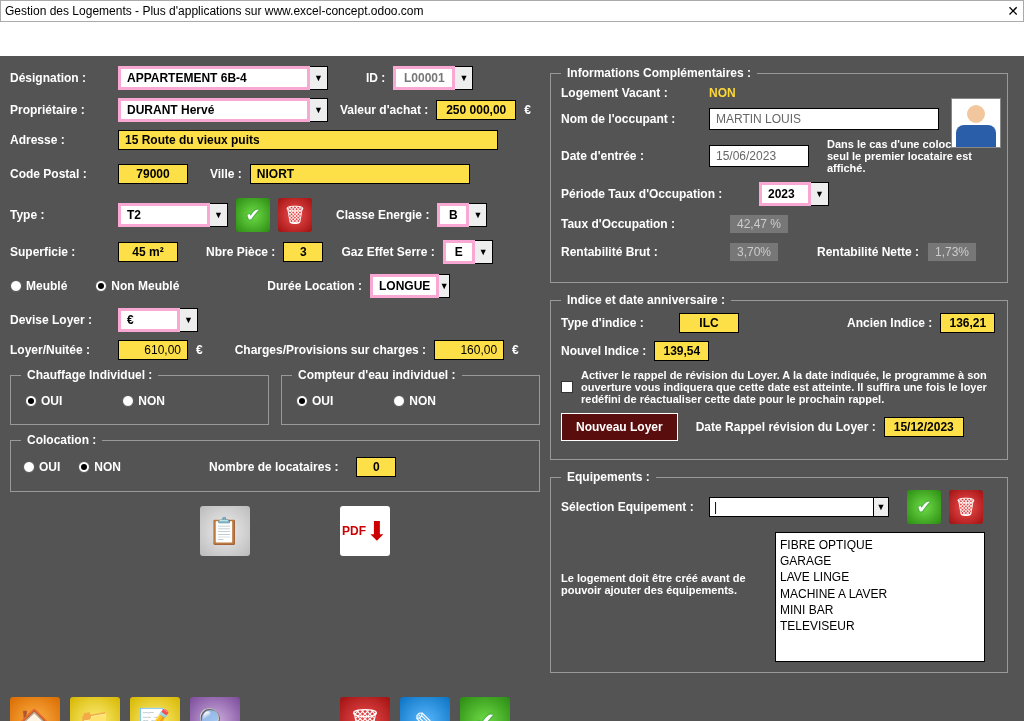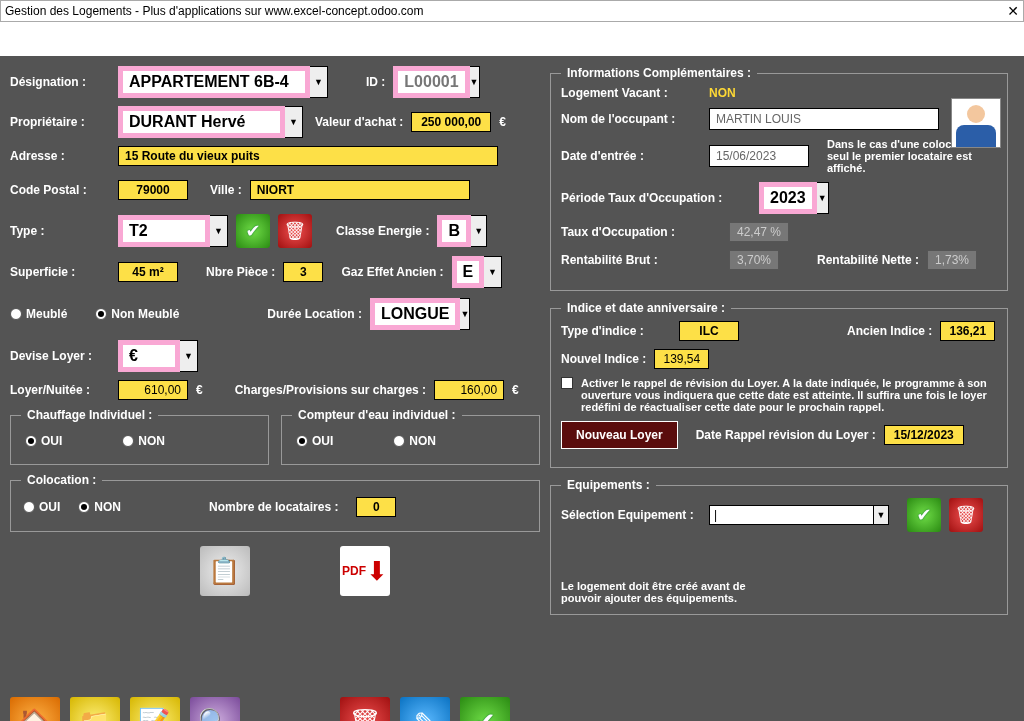--- a/index.html
+++ b/index.html
@@ -4,21 +4,21 @@
 <style>
 * { box-sizing: border-box; font-family: Arial, sans-serif; }
 body { margin: 0; background: #fff; width: 1024px; }
 .titlebar { height: 22px; background: #fff; border: 1px solid #aaa; display: flex; align-items: center; padding: 0 4px; font-size: 12px; justify-content: space-between; }
 .close-x { font-size: 14px; cursor: default; }
 .app { background: #545454; padding: 12px; height: 699px; position: relative; margin-top: 34px; }
 .lbl { color: #fff; font-weight: bold; font-size: 12px; }
 .val-box { background: #fde047; border: 1px solid #000; padding: 2px 6px; font-size: 12px; text-align: center; }
 .val-box.left { text-align: left; font-weight: bold; }
 .combo { display: flex; }
-.combo .cb { background: #fff; border: 5px solid #f9a8d4; padding: 2px 6px; font-weight: bold; font-size: 16px; flex: 1; text-align: left; }
+.combo .cb { background: #fff; border: 3px solid #f9a8d4; padding: 2px 6px; font-weight: bold; font-size: 12px; flex: 1; text-align: left; }
 .combo .arrow { background: #eee; border: 1px solid #000; border-left: none; width: 18px; display: flex; align-items: center; justify-content: center; font-size: 9px; }
 fieldset { border: 1px solid #999; margin: 0; padding: 6px 10px 10px 10px; }
 legend { color: #fff; font-weight: bold; font-size: 12px; padding: 0 6px; }
 .row { display: flex; align-items: center; gap: 8px; margin-bottom: 8px; }
 .radio-wrap { display: flex; align-items: center; color: #fff; font-weight: bold; font-size: 12px; gap: 4px; }
 .radiodot { width: 12px; height: 12px; border-radius: 50%; border: 1px solid #555; background: #fff; display: inline-flex; align-items: center; justify-content: center; }
 .radiodot.on::after { content: ""; width: 6px; height: 6px; border-radius: 50%; background: #000; }
 .ibtn { width: 34px; height: 34px; border: none; border-radius: 3px; display: inline-flex; align-items: center; justify-content: center; font-size: 18px; color: #fff; }
 .ibtn.big { width: 50px; height: 50px; font-size: 26px; }
 .green { background: radial-gradient(#6fdd47,#2a8a12); text-shadow:0 0 2px #063; }
@@ -66,21 +66,21 @@
       </div>
       <span class="lbl" style="margin-left:30px">ID :</span>
       <div class="combo" style="width:80px">
         <div class="cb" style="font-weight:bold;color:#777;text-align:center">L00001</div>
           <div class="arrow">▼</div>
       </div>
     </div>
 
     <div class="row">
       <span class="lbl" style="width:100px">Propriétaire :</span>
-      <div class="combo" style="width:185px">
+      <div class="combo" style="width:210px">
         <div class="cb">DURANT Hervé</div>
           <div class="arrow">▼</div>
       </div>
       <span class="lbl" style="margin-left:4px">Valeur d'achat :</span>
       <div class="val-box" style="width:80px;font-weight:bold">250 000,00</div>
       <span class="lbl">€</span>
     </div>
 
     <div class="row">
       <span class="lbl" style="width:100px">Adresse :</span>
@@ -107,21 +107,21 @@
         <div class="cb" style="text-align:center">B</div>
           <div class="arrow">▼</div>
       </div>
     </div>
 
     <div class="row">
       <span class="lbl" style="width:100px">Superficie :</span>
       <div class="val-box" style="width:60px;font-weight:bold">45 m²</div>
       <span class="lbl" style="margin-left:20px">Nbre Pièce :</span>
       <div class="val-box" style="width:40px;font-weight:bold">3</div>
-      <span class="lbl" style="margin-left:10px">Gaz Effet Ancien :</span>
+      <span class="lbl" style="margin-left:10px">Gaz Effet Serre :</span>
       <div class="combo" style="width:50px">
         <div class="cb" style="text-align:center">E</div>
           <div class="arrow">▼</div>
       </div>
     </div>
 
     <div class="row" style="margin-top:10px">
       <span class="radio-wrap">
           <span class="radiodot"></span>
           <span>Meublé</span>
@@ -250,23 +250,23 @@
     <fieldset style="margin-top:10px">
       <legend>Indice et date anniversaire :</legend>
       <div class="row">
           <span class="lbl" style="width:110px">Type d'indice :</span>
           <div class="val-box" style="width:60px;font-weight:bold">ILC</div>
         <span class="lbl" style="margin-left:100px">Ancien Indice :</span>
           <div class="val-box" style="width:55px;font-weight:bold">136,21</div>
       </div>
       <div class="row" style="">
           <span class="lbl">Nouvel Indice :</span>
-          <div class="val-box" style="width:55px;font-weight:normal">139,54</div>
-        </div>
-      <div class="row" style="align-items:flex-start">
+          <div class="val-box" style="width:55px;font-weight:bold">139,54</div>
+        </div>
+      <div class="row" style="align-items:center">
           <span class="chk"></span>
           <span class="note" style="flex:1">Activer le rappel de révision du Loyer. A la date indiquée, le programme à son ouverture vous indiquera que cette date est atteinte. Il suffira une fois le loyer redéfini de réactualiser cette date pour le prochain rappel.</span>
         </div>
       <div class="row">
           <button class="darkbtn">Nouveau Loyer</button>
         <span class="lbl" style="margin-left:10px">Date Rappel révision du Loyer :</span>
         <div class="val-box" style="width:80px;font-weight:bold">15/12/2023</div>
       </div>
     </fieldset>
 
@@ -276,20 +276,28 @@
           <span class="lbl" style="width:140px">Sélection Equipement :</span>
         <div class="eq-combo" style="width:180px">
             <input value="|" style="">
             <div class="arrow">▼</div>
           </div>
         <button class="ibtn green" style="margin-left:10px">✔</button>
         <button class="ibtn red">🗑</button>
       </div>
       <div style="display:flex;gap:14px;align-items:flex-start">
         <span class="note" style="width:200px;margin-top:40px">Le logement doit être créé avant de pouvoir ajouter des équipements.</span>
+        <div class="listbox" id="equip-list">
+            <div>FIBRE OPTIQUE</div>
+            <div>GARAGE</div>
+            <div>LAVE LINGE</div>
+            <div>MACHINE A LAVER</div>
+            <div>MINI BAR</div>
+            <div>TELEVISEUR</div>
+          </div>
       </div>
     </fieldset>
   </div>
 
   <div class="toolbar-bottom">
     <button class="ibtn big orange">🏠</button>
     <button class="ibtn big yellow">📁</button>
     <button class="ibtn big yellow">📝</button>
     <button class="ibtn big purple">🔍</button>
   </div>

